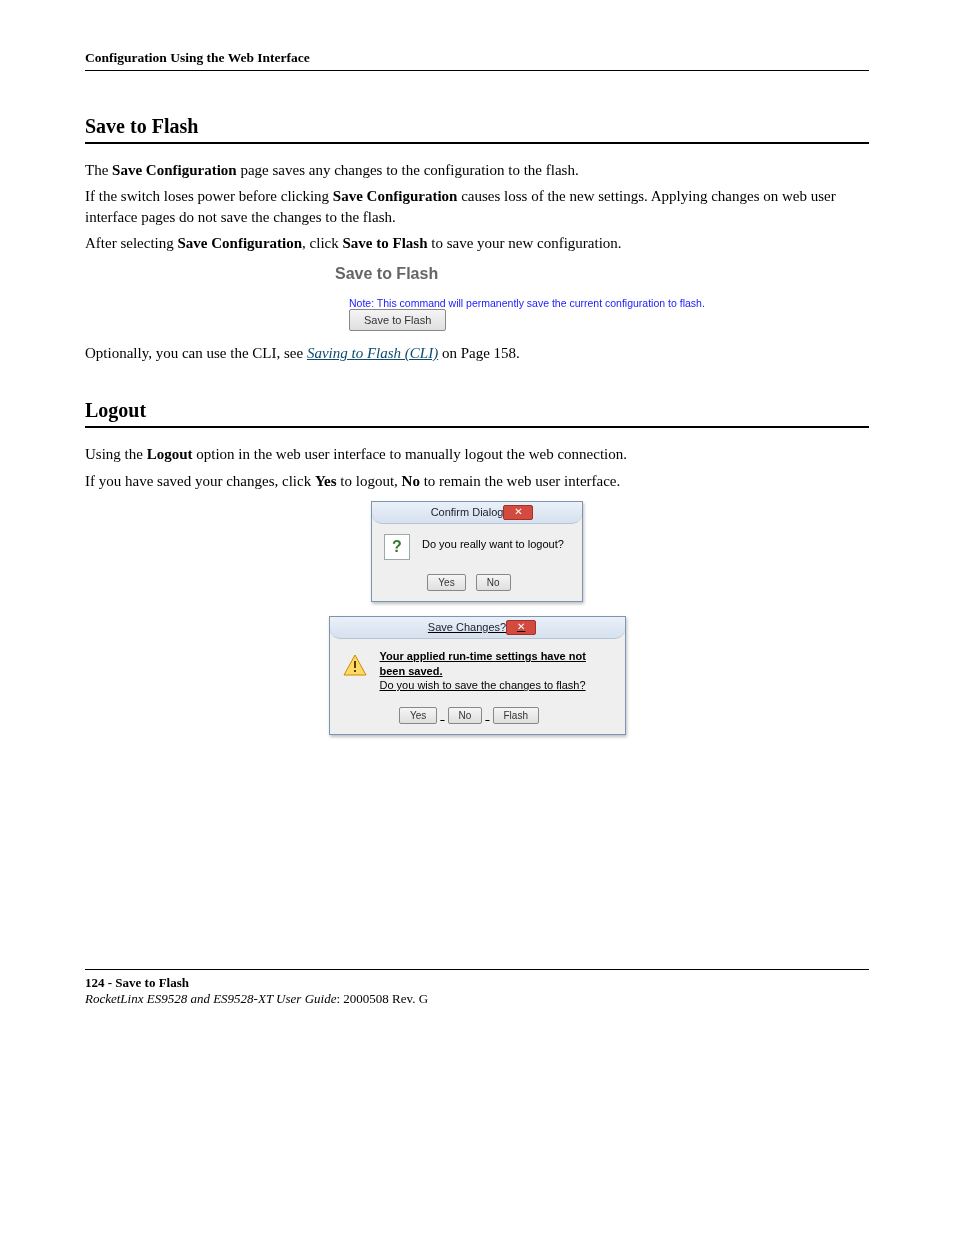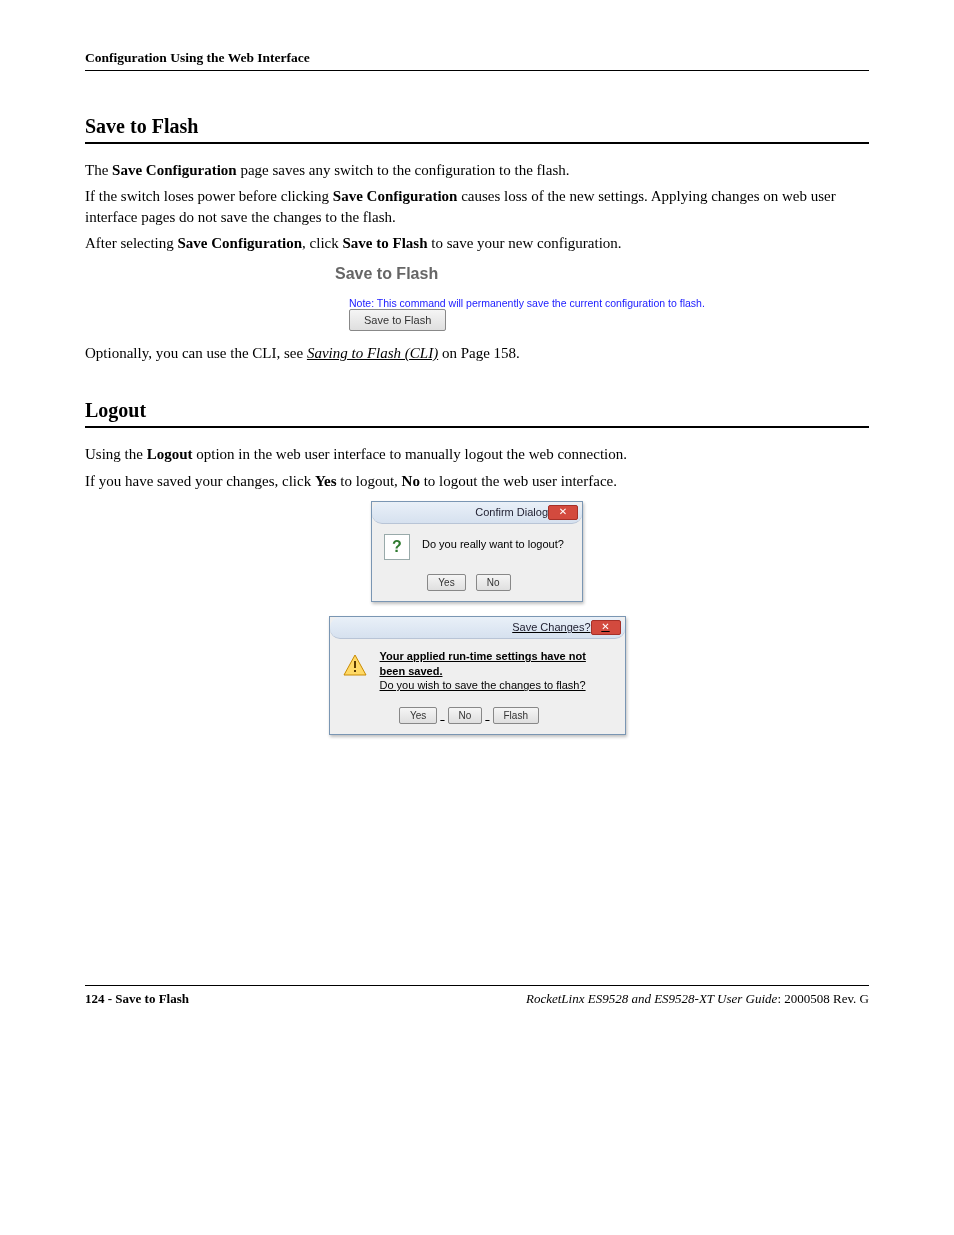--- a/index.html
+++ b/index.html
@@ -77,37 +77,37 @@
     font-size: 10px;
     color: #333;
     background: linear-gradient(#f5f5f5, #dfdfdf);
     border: 1px solid #888;
     border-radius: 2px;
     padding: 2px 10px;
     cursor: pointer;
     margin: 0 3px;
   }
   a.xref {
-    color: #000000;
+    color: #0c4a6e;
     text-decoration: underline;
     font-style: italic;
   }
   .logout-section {
     margin-top: 36px;
   }
   .dialog {
     font-family: Tahoma, Arial, sans-serif;
     border: 1px solid #7a96b3;
     background: #efefef;
     margin: 10px auto 14px auto;
     box-shadow: 1px 2px 3px rgba(0,0,0,0.25);
   }
   .dialog-title {
     display: flex;
-    justify-content: flex-end;
+    justify-content: center;
     align-items: center;
     font-size: 11px;
     color: #223;
     background: linear-gradient(#e9f0f8, #d6e1ef);
     border-bottom: 1px solid #b8c4d6;
     padding: 3px 4px 3px 14px;
     border-radius: 10px;
   }
   .close-btn {
     width: 28px;
@@ -171,40 +171,41 @@
   .footer {
     position: absolute;
     bottom: 46px;
     left: 85px;
     right: 85px;
     border-top: 1px solid #000;
     padding-top: 5px;
     display: flex;
     justify-content: space-between;
     font-size: 13px;
+    flex-direction: column;
   }
   .footer-left {
     font-weight: bold;
   }
   .footer-right .italic {
     font-style: italic;
   }
 </style>
 </head>
 <body>
 
 <div class="page">
 
   <div class="running-header">Configuration Using the Web Interface</div>
 
   <h2 class="section-title">Save to Flash</h2>
   <hr class="thick-rule">
 
   <p>
-    <span>The </span><b>Save Configuration</b><span> page saves any switch to the configuration to the flash.</span>
+    <span>The </span><b>Save Configuration</b><span> page saves any changes to the configuration to the flash.</span>
   </p>
   <p>
     <span>If the switch loses power before clicking </span><b>Save Configuration</b><span> causes loss of the new settings. Applying changes on web user interface pages do not save the changes to the flash.</span>
   </p>
   <p>
     <span>After selecting </span><b>Save Configuration</b><span>, click </span><b>Save to Flash</b><span> to save your new configuration.</span>
   </p>
 
   <div class="center-block save-flash-block">
     <div class="save-flash-title">Save to Flash</div>
@@ -219,21 +220,21 @@
   </p>
 
   <div class="logout-section">
     <h2 class="section-title">Logout</h2>
     <hr class="thick-rule">
 
     <p>
       <span>Using the </span><b>Logout</b><span> option in the web user interface to manually logout the web connection.</span>
     </p>
     <p>
-      <span>If you have saved your changes, click </span><b>Yes</b><span> to logout, </span><b>No</b><span> to logout the web user interface.</span>
+      <span>If you have saved your changes, click </span><b>Yes</b><span> to logout, </span><b>No</b><span> to remain the web user interface.</span>
     </p>
 
     <div class="dialog" style="width:210px;">
       <div class="dialog-title">
         <span>Confirm Dialog</span>
         <span class="close-btn">✕</span>
       </div>
       <div class="dialog-body">
         <div class="dialog-row">
           <div class="q-icon">?</div>

